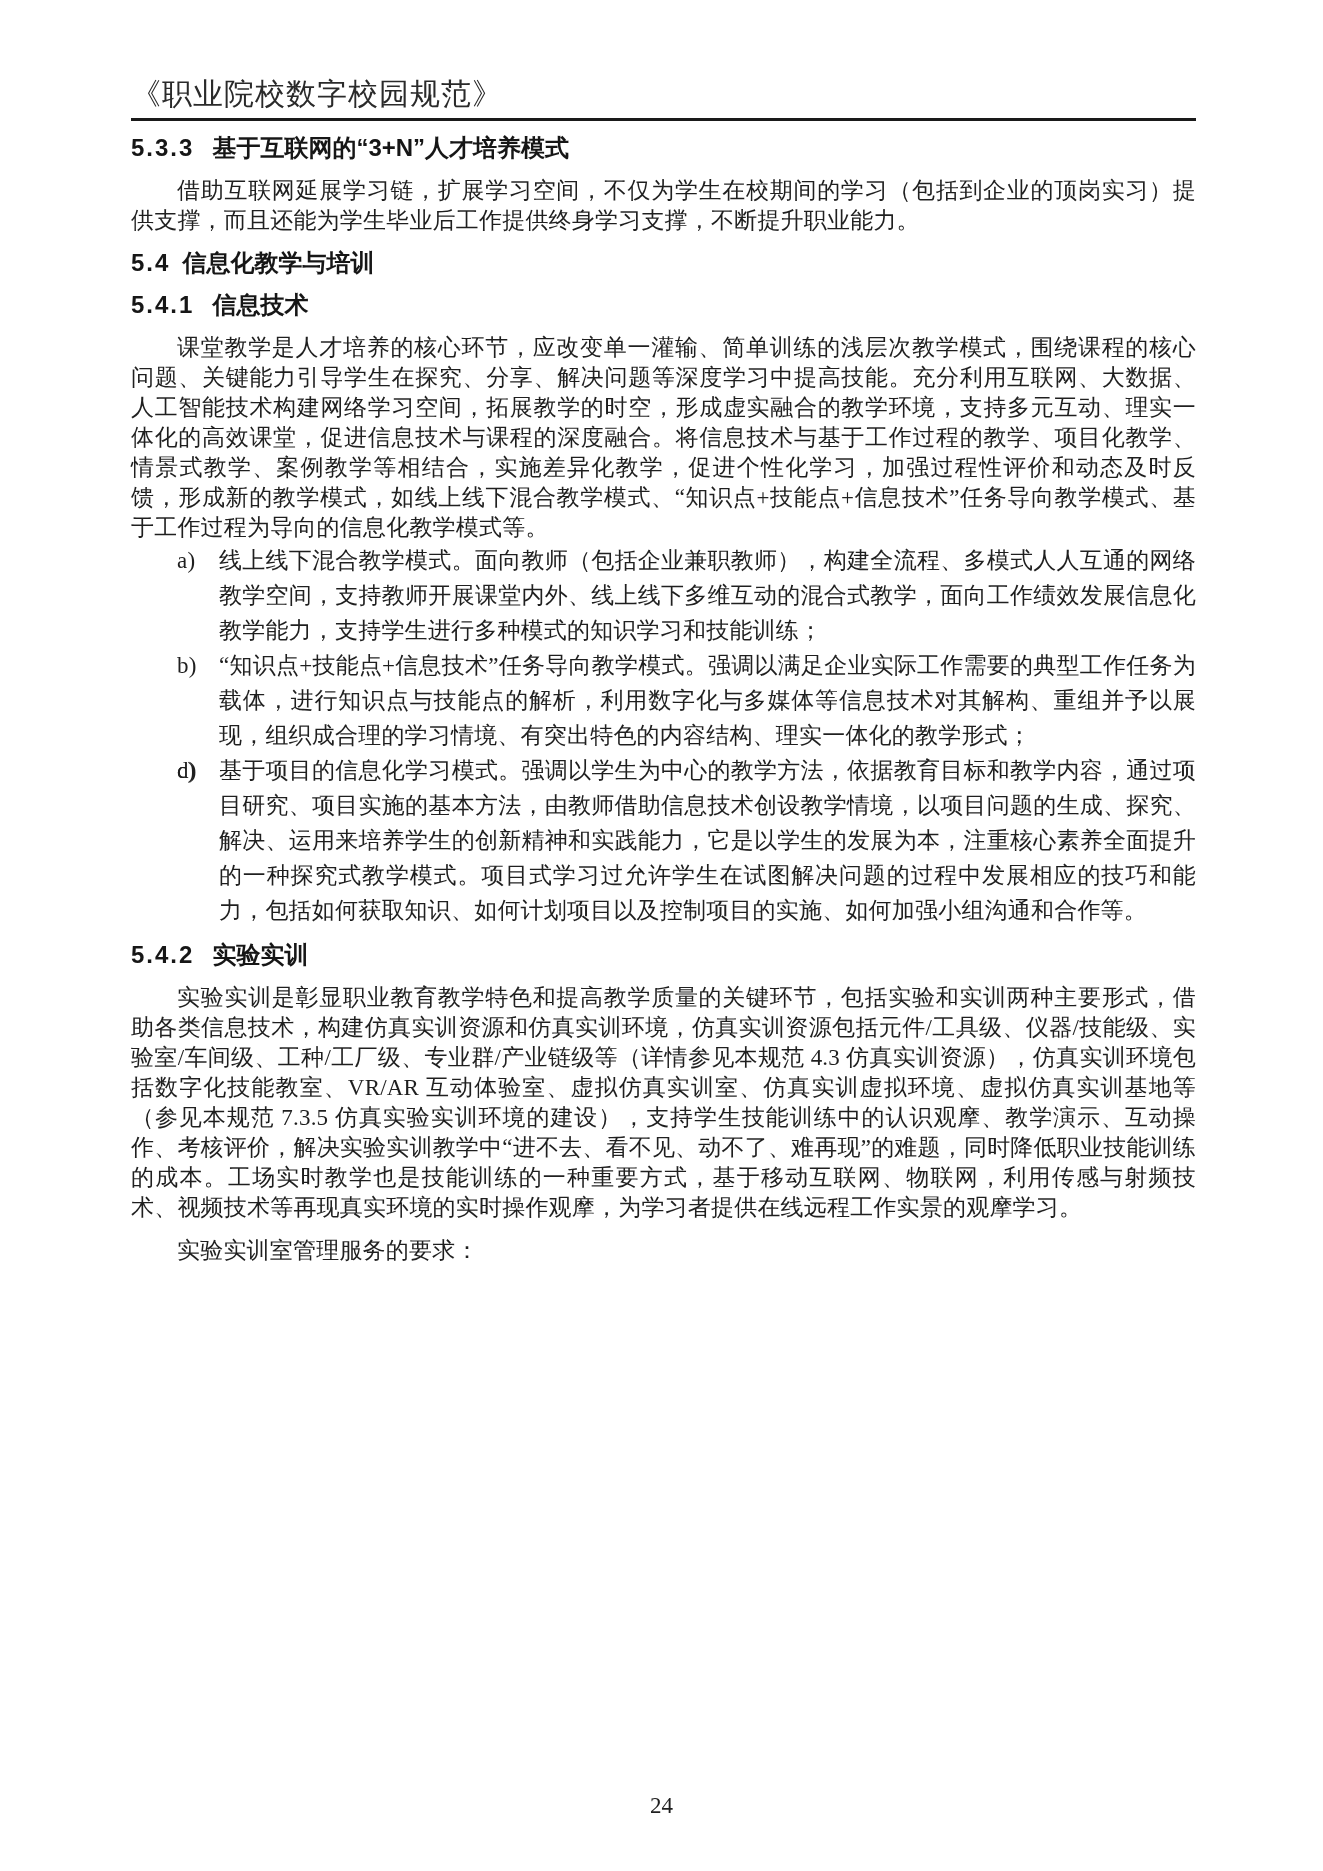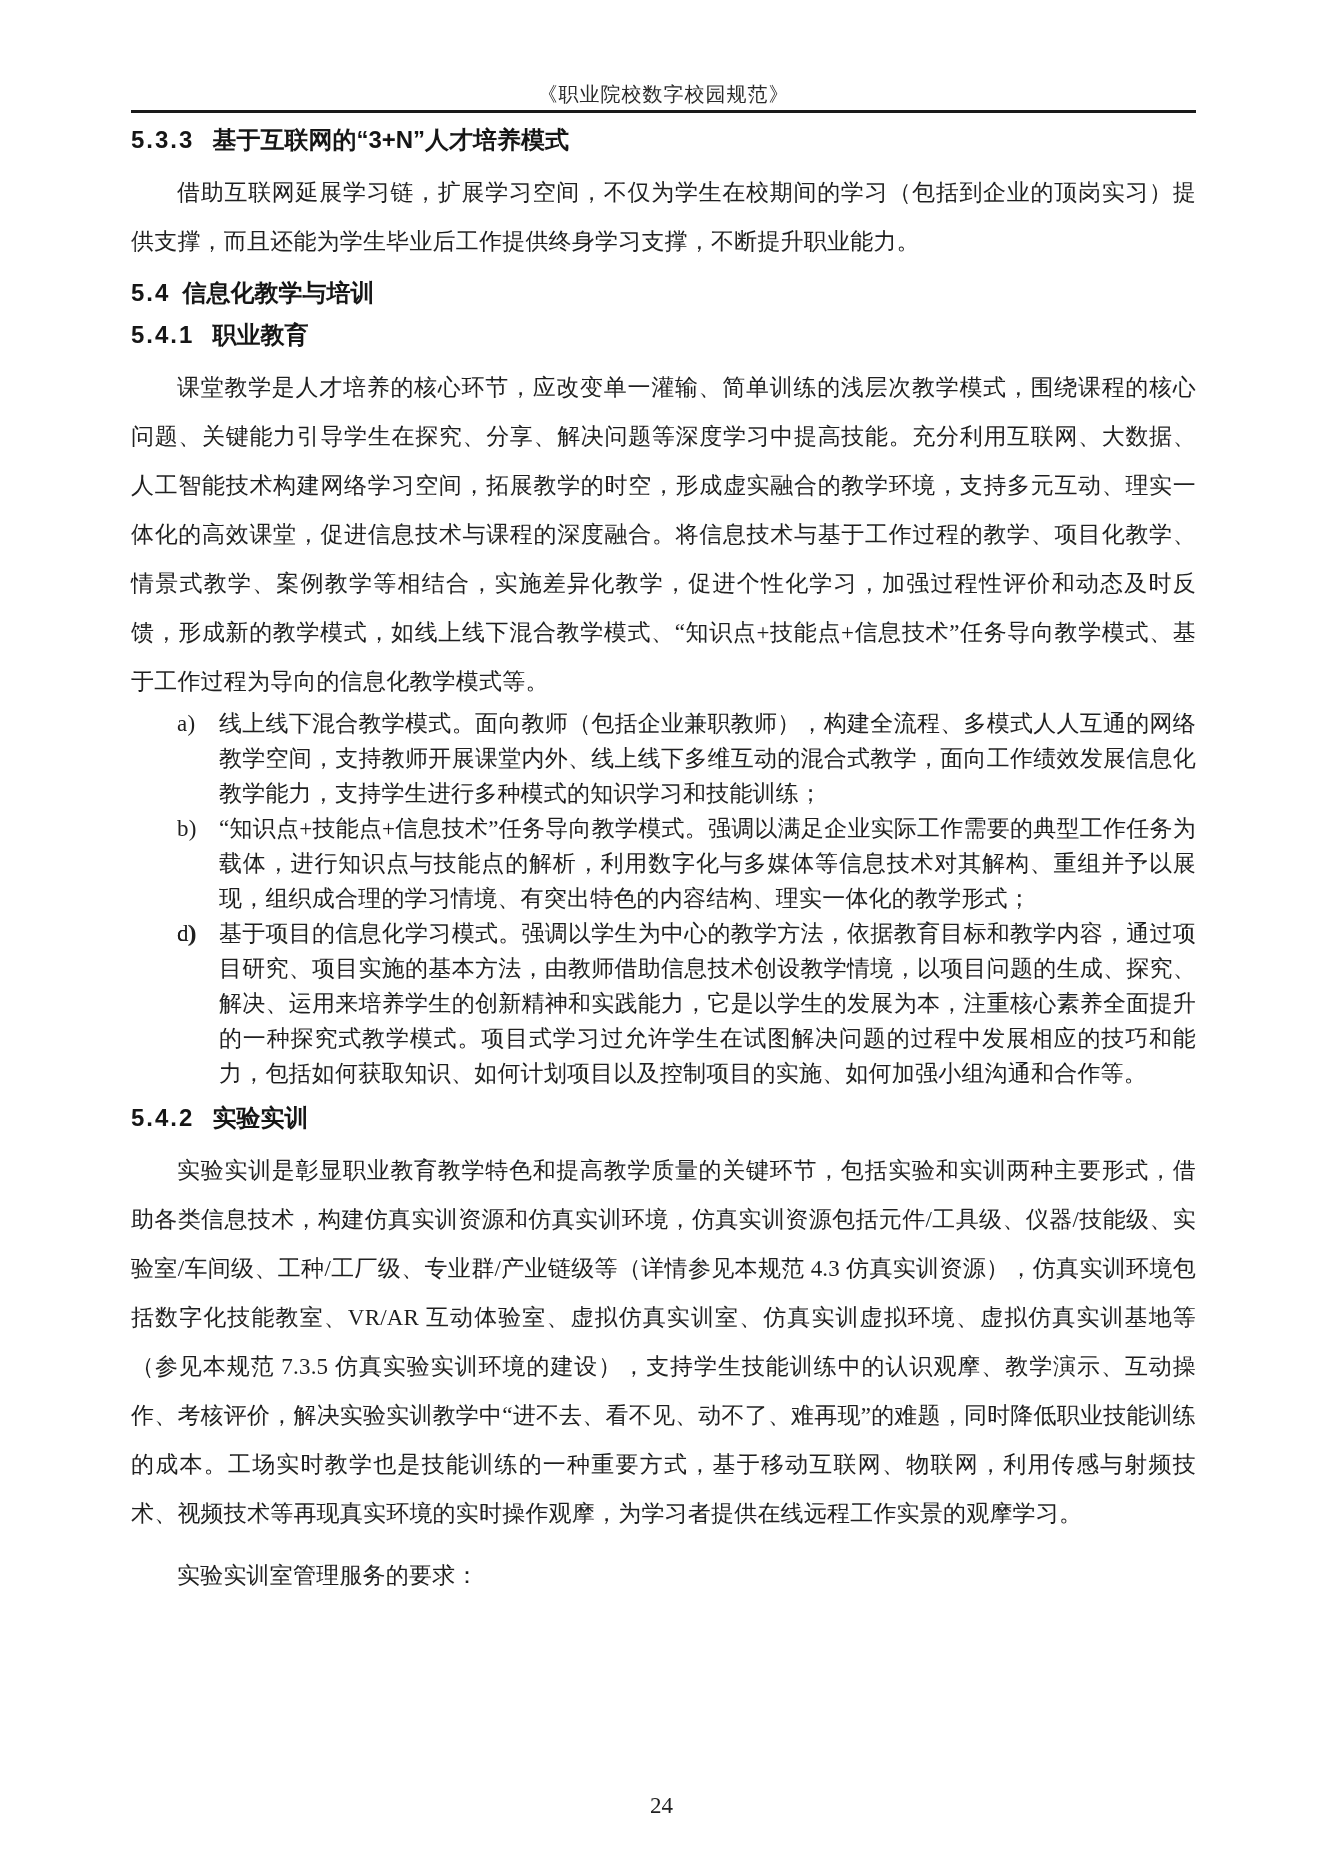--- a/index.html
+++ b/index.html
@@ -13,45 +13,46 @@
     height: 1871px;
     margin: 0 auto;
     background: #ffffff;
     color: #1f1f1f;
     font-family: "Liberation Serif", "DejaVu Serif", serif;
     box-sizing: border-box;
     padding: 78px 127px 0 131px;
     overflow: hidden;
   }
   .doc-header {
-    text-align: center;
-    font-size: 20px;
+    text-align: left;
+    font-size: 30px;
     line-height: 32px;
     letter-spacing: 1px;
+    padding-bottom: 8px;
     border-bottom: 3px solid #1a1a1a;
     color: #2a2a2a;
   }
   .section-heading {
     font-family: "Liberation Sans", "DejaVu Sans", sans-serif;
     font-weight: bold;
     font-size: 24px;
     line-height: 30px;
     color: #161616;
     margin-top: 12px;
   }
   .section-heading .sec-num {
     display: inline-block;
     margin-right: 18px;
     letter-spacing: 2px;
   }
   .section-heading.tight .sec-num { margin-right: 12px; }
   .body-para {
     margin: 13px 0 0 0;
     font-size: 23px;
-    line-height: 49px;
+    line-height: 30px;
     text-align: justify;
     text-indent: 2em;
     letter-spacing: 0.2px;
   }
   .alpha-list { margin: 0; }
   .list-item {
     position: relative;
     padding-left: 88px;
     font-size: 23px;
     line-height: 35px;
@@ -85,21 +86,21 @@
   <div class="section-heading">
     <span class="sec-num">5.3.3</span><span class="sec-title">基于互联网的“3+N”人才培养模式</span>
   </div>
   <p class="body-para">借助互联网延展学习链，扩展学习空间，不仅为学生在校期间的学习（包括到企业的顶岗实习）提供支撑，而且还能为学生毕业后工作提供终身学习支撑，不断提升职业能力。</p>
 
   <div class="section-heading tight">
     <span class="sec-num">5.4</span><span class="sec-title">信息化教学与培训</span>
   </div>
 
   <div class="section-heading">
-    <span class="sec-num">5.4.1</span><span class="sec-title">职业教育</span>
+    <span class="sec-num">5.4.1</span><span class="sec-title">信息技术</span>
   </div>
   <p class="body-para">课堂教学是人才培养的核心环节，应改变单一灌输、简单训练的浅层次教学模式，围绕课程的核心问题、关键能力引导学生在探究、分享、解决问题等深度学习中提高技能。充分利用互联网、大数据、人工智能技术构建网络学习空间，拓展教学的时空，形成虚实融合的教学环境，支持多元互动、理实一体化的高效课堂，促进信息技术与课程的深度融合。将信息技术与基于工作过程的教学、项目化教学、情景式教学、案例教学等相结合，实施差异化教学，促进个性化学习，加强过程性评价和动态及时反馈，形成新的教学模式，如线上线下混合教学模式、“知识点+技能点+信息技术”任务导向教学模式、基于工作过程为导向的信息化教学模式等。</p>
 
   <div class="alpha-list">
     <div class="list-item">
       <span class="marker">a)</span><span>线上线下混合教学模式。面向教师（包括企业兼职教师），构建全流程、多模式人人互通的网络教学空间，支持教师开展课堂内外、线上线下多维互动的混合式教学，面向工作绩效发展信息化教学能力，支持学生进行多种模式的知识学习和技能训练；</span>
     </div>
     <div class="list-item">
       <span class="marker">b)</span><span>“知识点+技能点+信息技术”任务导向教学模式。强调以满足企业实际工作需要的典型工作任务为载体，进行知识点与技能点的解析，利用数字化与多媒体等信息技术对其解构、重组并予以展现，组织成合理的学习情境、有突出特色的内容结构、理实一体化的教学形式；</span>
     </div>

